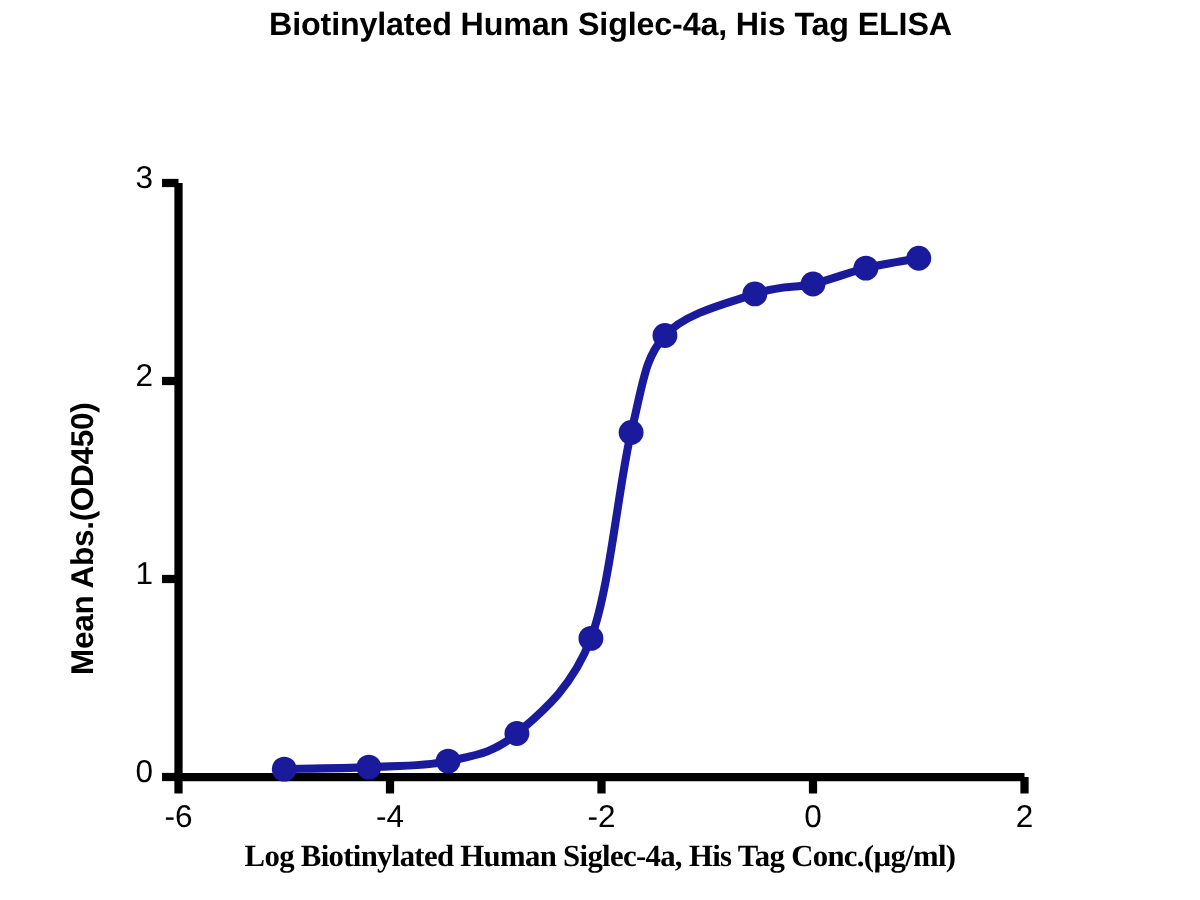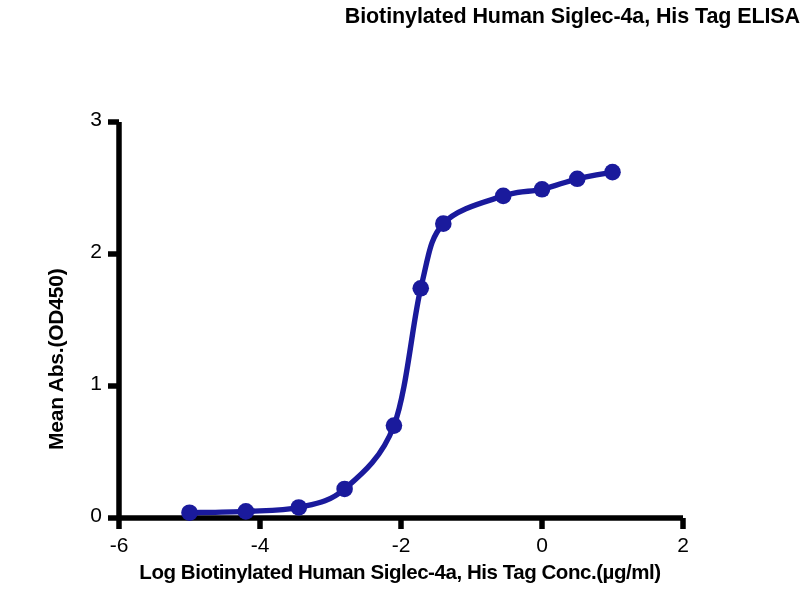--- a/index.html
+++ b/index.html
@@ -18,21 +18,21 @@
   #figure {
     position: absolute;
     left: 0; top: 0;
     width: 800px;
     height: 600px;
   }
   .titles {
     position: absolute;
     left: 0; top: 0;
     width: 800px;
-    text-align: right;
+    text-align: center;
   }
   .chart-title {
     font-size: 21.5px;
     font-weight: bold;
     color: #000000;
     letter-spacing: -0.1px;
     margin: 4px 0 0 0;
     line-height: 1.15;
     padding-left: 14px;
   }
@@ -60,20 +60,21 @@
     position: absolute;
     left: 0;
     top: 560px;
     width: 800px;
     text-align: center;
     font-size: 20.5px;
     font-weight: bold;
     color: #000000;
     letter-spacing: -0.45px;
     white-space: nowrap;
+    font-family: Liberation Serif, serif;
   }
   .tick-label {
     position: absolute;
     font-size: 21px;
     color: #000000;
     font-weight: normal;
     white-space: nowrap;
   }
   .xtick-label {
     text-align: center;

